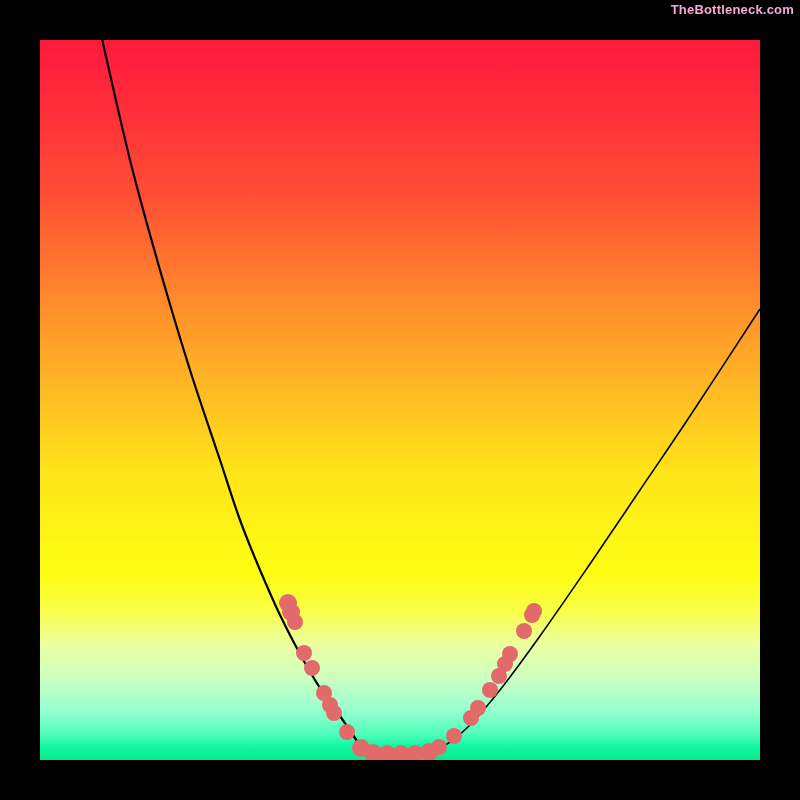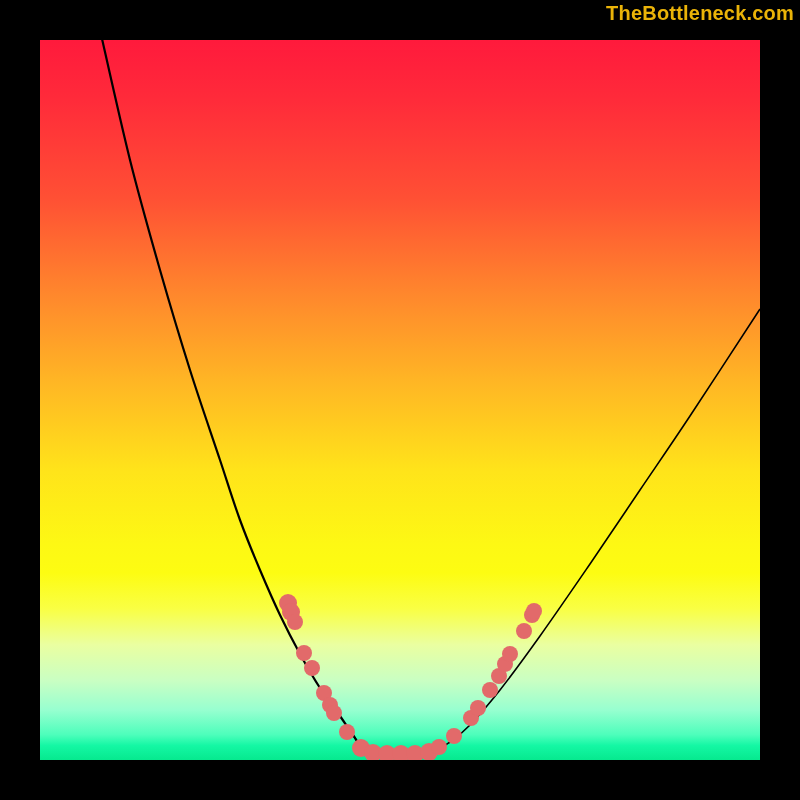--- a/index.html
+++ b/index.html
@@ -46,23 +46,23 @@
     top: 0;
     width: 720px;
     height: 720px;
     display: block;
   }
   .attribution {
     position: absolute;
     top: 2px;
     right: 6px;
     font-family: Arial, Helvetica, sans-serif;
-    font-size: 20px;
+    font-size: 13px;
     font-weight: 600;
-    color: #eab308;
+    color: #f9a8d4;
     letter-spacing: 0.2px;
   }
   .dot {
     fill: #e26a6a;
     stroke: none;
   }
   .curve {
     fill: none;
     stroke: #000000;
     stroke-width: 2.2;

